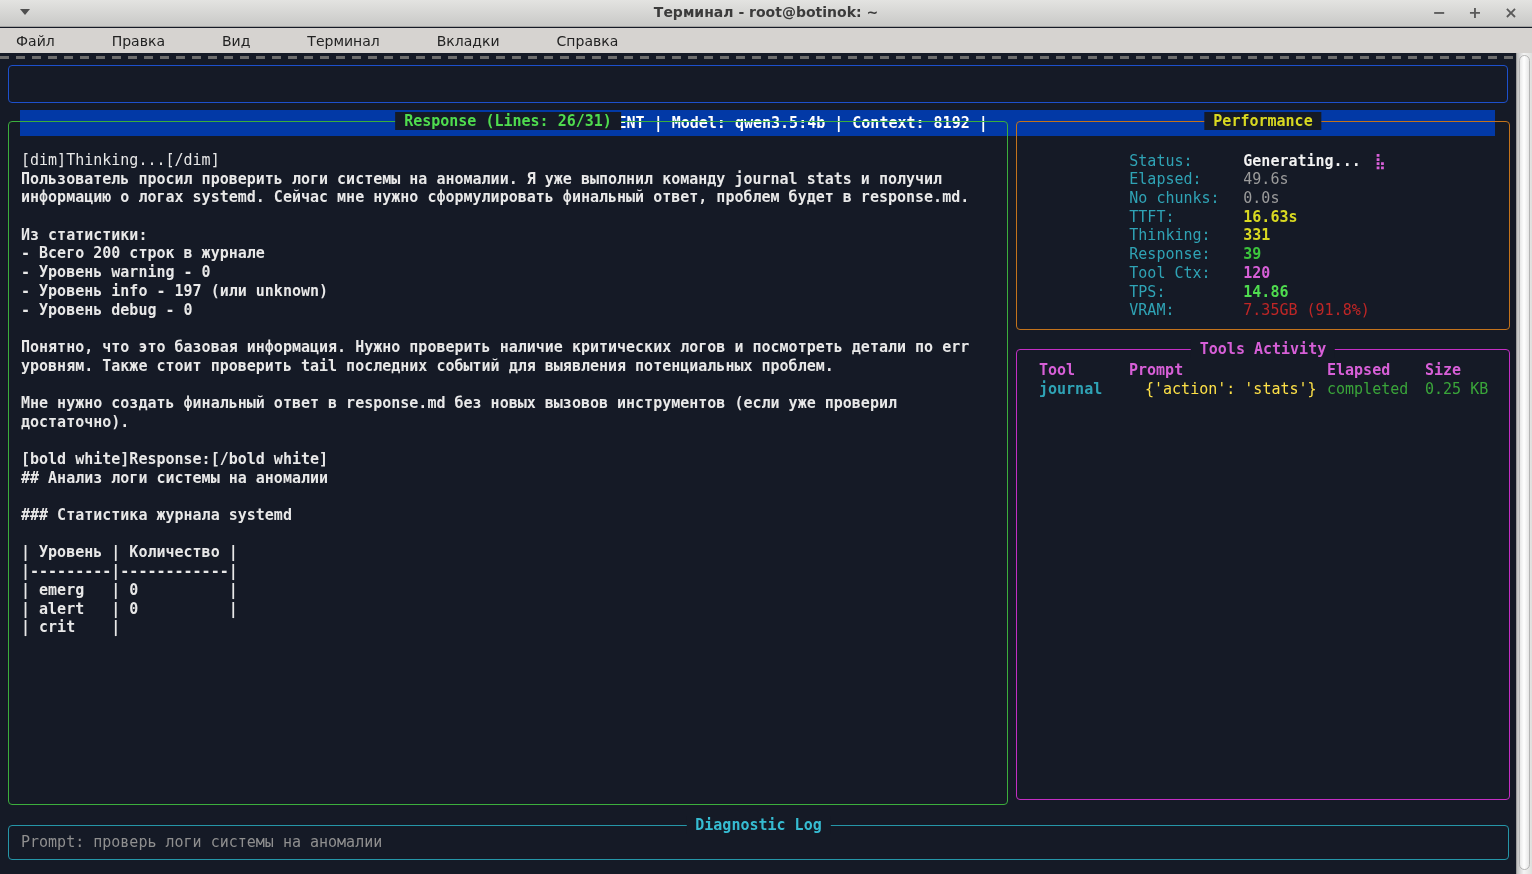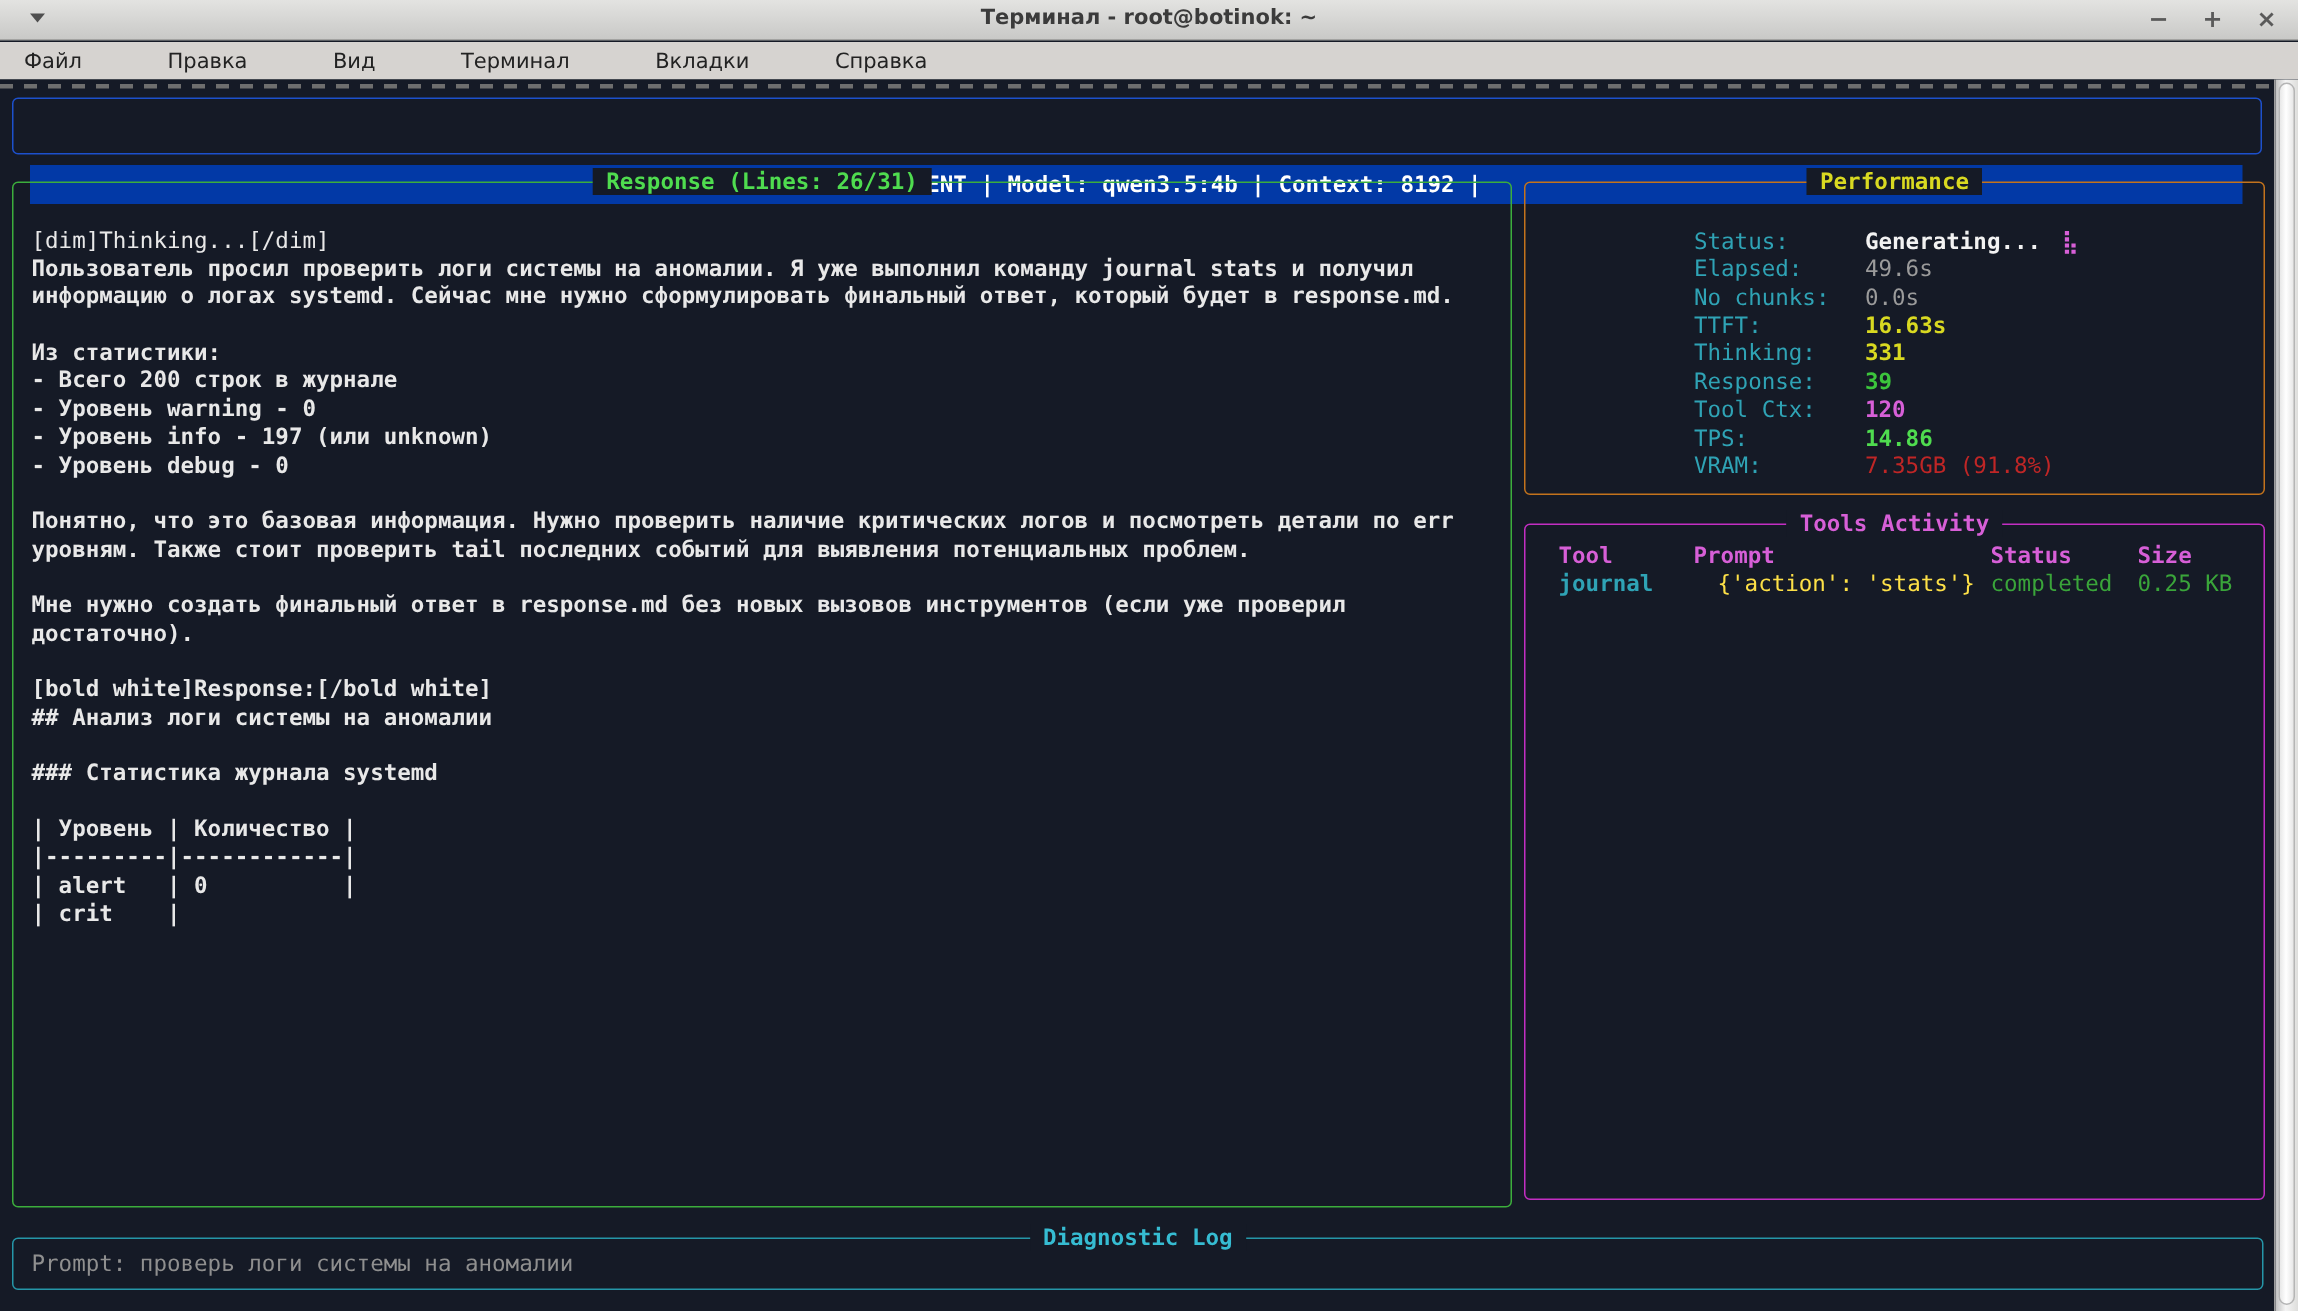--- a/index.html
+++ b/index.html
@@ -139,41 +139,42 @@
 
     <div class="agent-box">
       <div class="agent-bar">BOTINOK AGENT | Model: qwen3.5:4b | Context: 8192 |</div>
     </div>
 
     <div class="panel response-panel">
       <div class="panel-title">Response (Lines: 26/31)</div>
       <div class="resp-body">
         <div class="resp-line dim-line">[dim]Thinking...[/dim]</div>
         <div class="resp-line">Пользователь просил проверить логи системы на аномалии. Я уже выполнил команду journal stats и получил</div>
-        <div class="resp-line">информацию о логах systemd. Сейчас мне нужно сформулировать финальный ответ, который будет в response.md.</div>
+        <div class="resp-line">информацию о логах systemd. Сейчас мне нужно сформулировать финальный ответ, проблем будет в response.md.</div>
         <div class="resp-line"></div>
         <div class="resp-line">Из статистики:</div>
         <div class="resp-line">- Всего 200 строк в журнале</div>
         <div class="resp-line">- Уровень warning - 0</div>
         <div class="resp-line">- Уровень info - 197 (или unknown)</div>
         <div class="resp-line">- Уровень debug - 0</div>
         <div class="resp-line"></div>
         <div class="resp-line">Понятно, что это базовая информация. Нужно проверить наличие критических логов и посмотреть детали по err</div>
         <div class="resp-line">уровням. Также стоит проверить tail последних событий для выявления потенциальных проблем.</div>
         <div class="resp-line"></div>
         <div class="resp-line">Мне нужно создать финальный ответ в response.md без новых вызовов инструментов (если уже проверил</div>
         <div class="resp-line">достаточно).</div>
         <div class="resp-line"></div>
         <div class="resp-line">[bold white]Response:[/bold white]</div>
         <div class="resp-line">## Анализ логи системы на аномалии</div>
         <div class="resp-line"></div>
         <div class="resp-line">### Статистика журнала systemd</div>
         <div class="resp-line"></div>
         <div class="resp-line">| Уровень | Количество |</div>
         <div class="resp-line">|---------|------------|</div>
+        <div class="resp-line">| emerg   | 0          |</div>
         <div class="resp-line">| alert   | 0          |</div>
         <div class="resp-line">| crit    |</div>
       </div>
     </div>
 
     <div class="panel perf-panel">
       <div class="panel-title">Performance</div>
       <div class="perf-body">
         <div class="perf-row">
           <span class="perf-label">Status:</span><span class="pv-white">Generating...</span><span class="spinner">⣧</span>
@@ -204,21 +205,21 @@
         </div>
       </div>
     </div>
 
     <div class="panel tools-panel">
       <div class="panel-title">Tools Activity</div>
       <div class="tools-body">
         <div class="tools-grid">
           <div class="th">Tool</div>
           <div class="th">Prompt</div>
-          <div class="th">Status</div>
+          <div class="th">Elapsed</div>
           <div class="th">Size</div>
           <div class="td-tool">journal</div>
           <div class="td-query">{'action': 'stats'}</div>
           <div class="td-status">completed</div>
           <div class="td-size">0.25 KB</div>
         </div>
       </div>
     </div>
 
     <div class="panel diag-panel">

